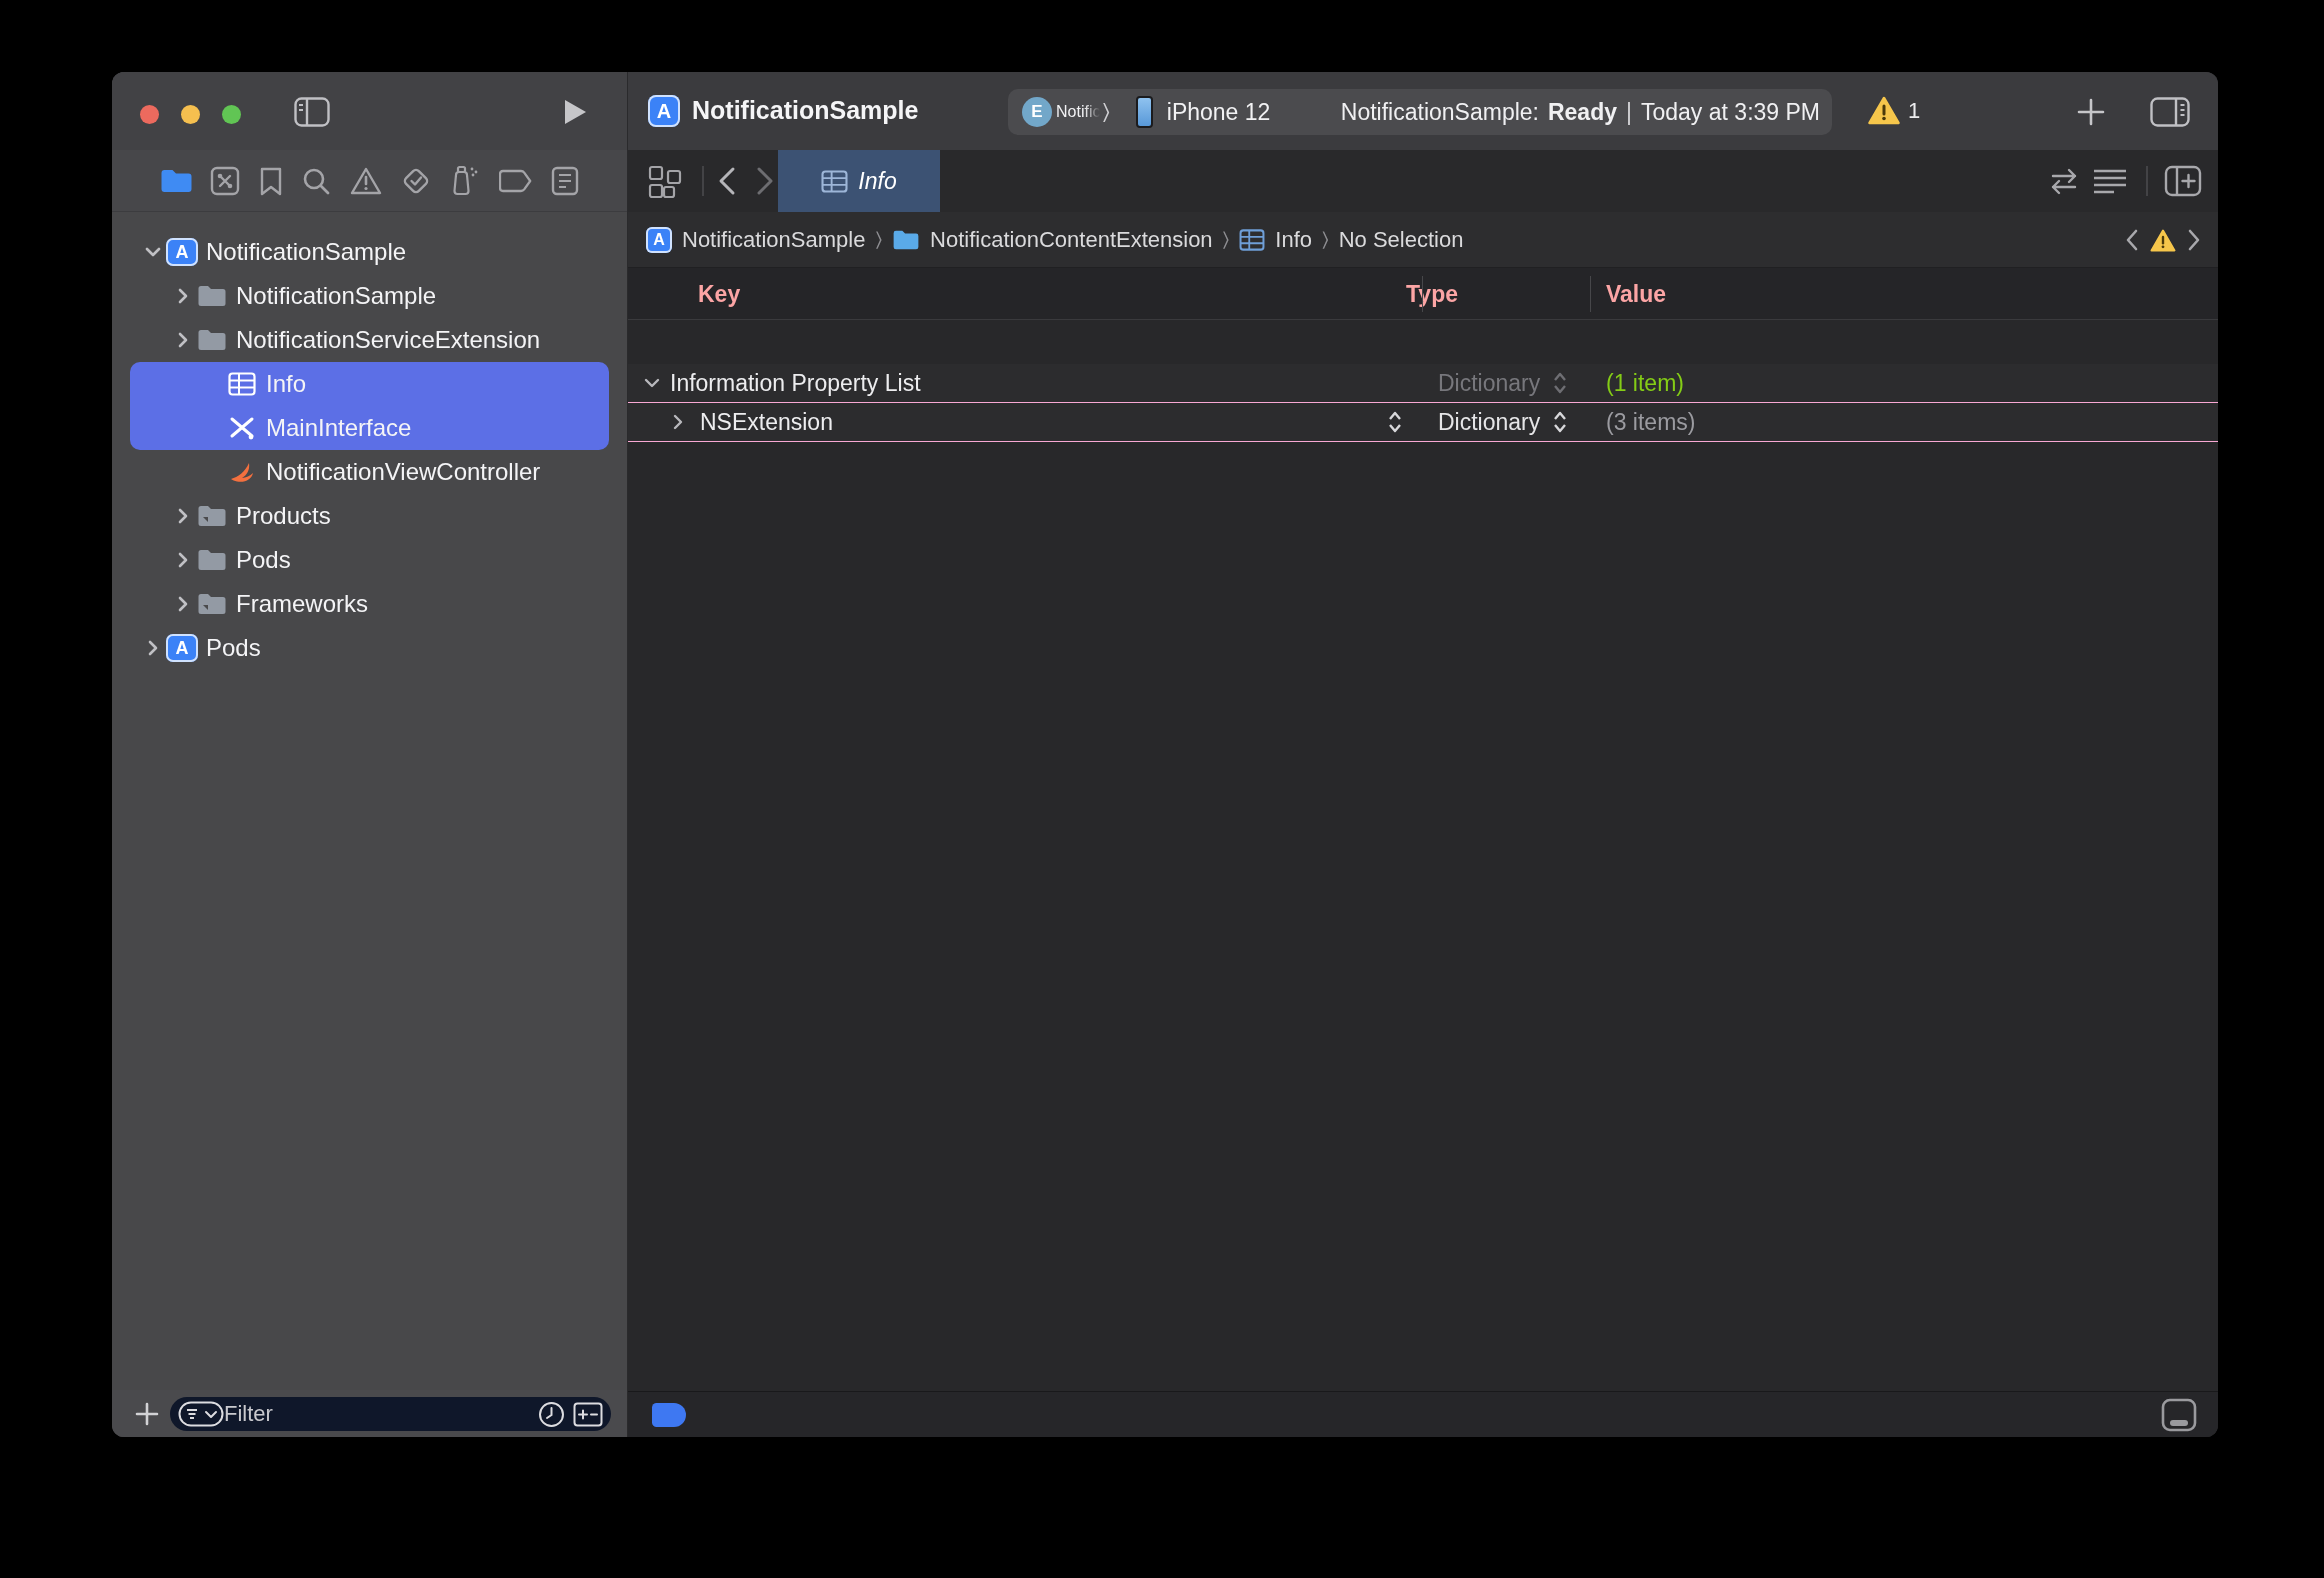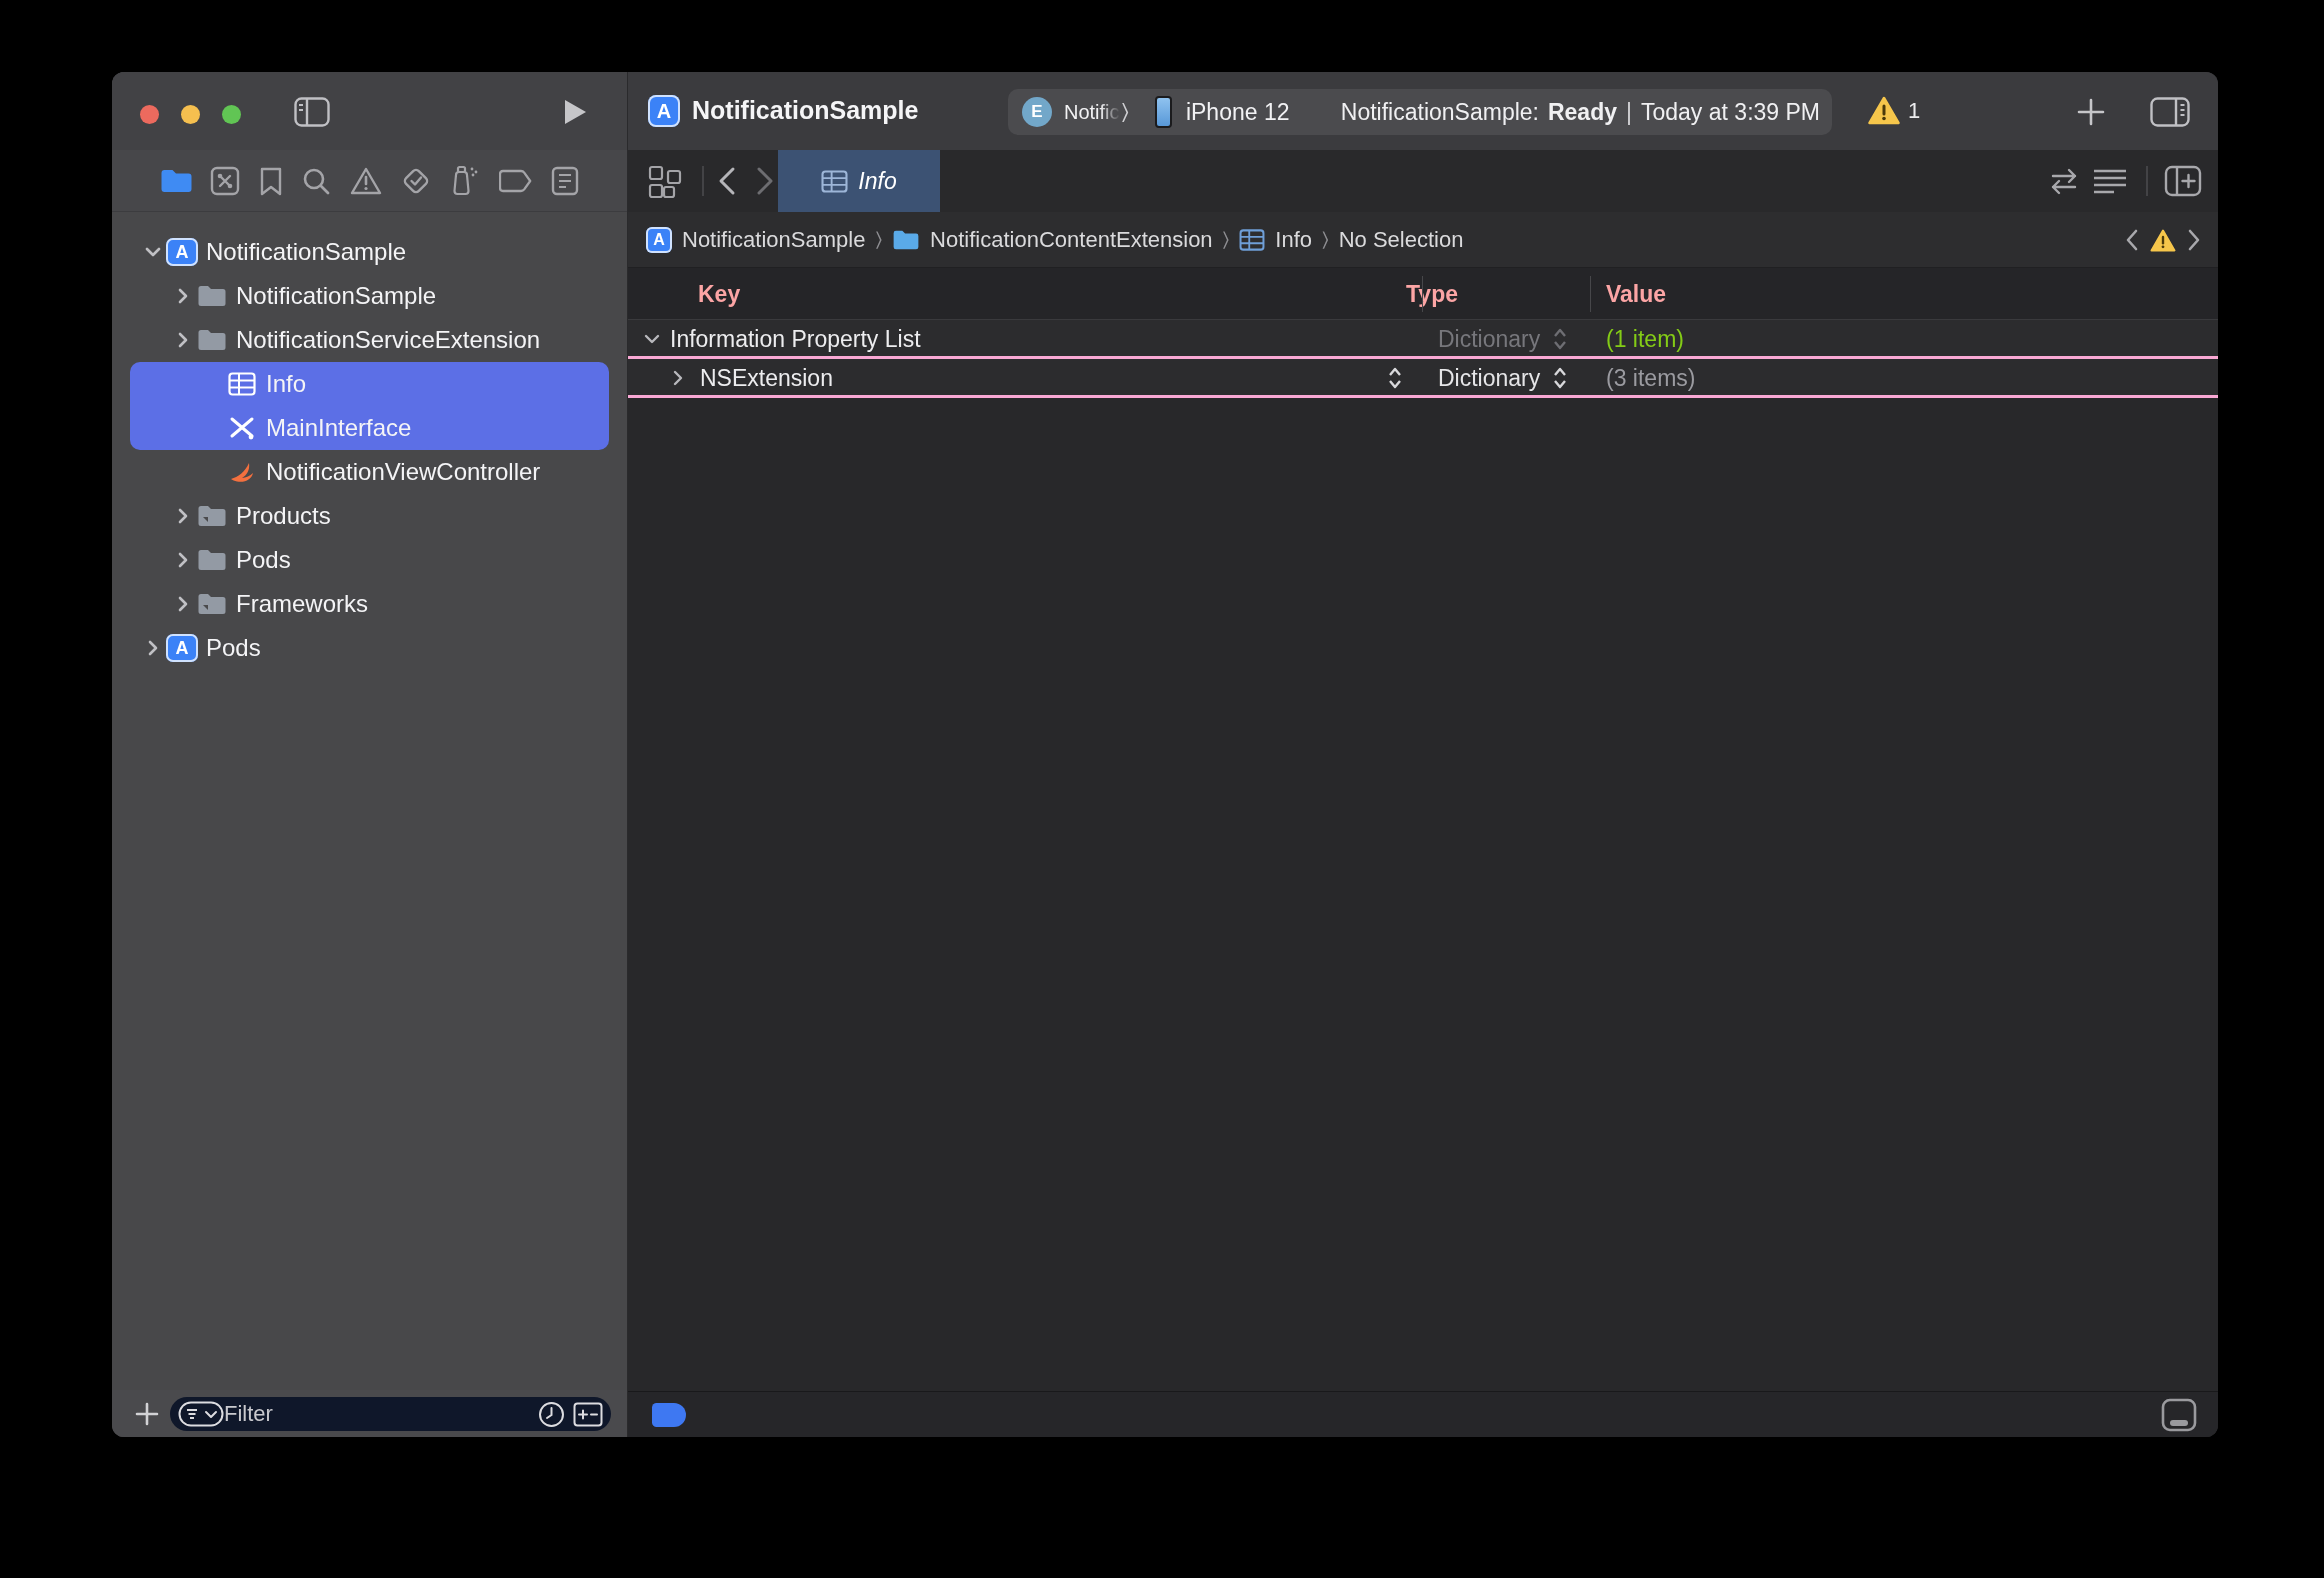--- a/index.html
+++ b/index.html
@@ -56,21 +56,21 @@
   
   .editor { position:absolute; left:516px; top:0; right:0; bottom:0; background:#28282a; }
   .ed-titlebar { position:absolute; left:0; top:0; width:100%; height:78px; background:#3b3b3e; }
   .proj-icon { position:absolute; left:20px; top:23px; }
   .ed-title { position:absolute; left:64px; top:24px; font-size:25px; font-weight:700; color:#f5f5f7; }
 
   .pill { position:absolute; left:380px; top:17px; width:824px; height:46px; background:#4b4b4e;
           border-radius:10px; display:flex; align-items:center; padding:0 12px 0 14px; }
   .scheme-badge { width:30px; height:30px; border-radius:50%; background:#72a7c9; color:#fff;
                   font-size:17px; font-weight:700; display:flex; align-items:center; justify-content:center; flex:none; }
-  .scheme-name { margin-left:12px; font-size:20px; color:#f2f2f4; max-width:96px; overflow:hidden; white-space:nowrap;
+  .scheme-name { margin-left:4px; font-size:16px; color:#f2f2f4; max-width:96px; overflow:hidden; white-space:nowrap;
                  -webkit-mask-image:linear-gradient(90deg,#000 65%,transparent 100%);
                  mask-image:linear-gradient(90deg,#000 65%,transparent 100%); }
   .scheme-chev { margin-left:2px; font-size:22px; color:#cfcfd2; }
   .phone-icon { margin-left:26px; width:17px; height:32px; border-radius:4px;
                 background:linear-gradient(#8fc2ef,#5898d8); border:2px solid #1b1b1d; flex:none; }
   .device-name { margin-left:14px; font-size:23px; color:#f2f2f4; white-space:nowrap; }
   .status { margin-left:auto; display:flex; align-items:center; gap:9px; font-size:23px; color:#f0f0f2; white-space:nowrap; }
   .status .bold { font-weight:700; }
   .status .bar { color:#d2d2d5; font-weight:300; }
 
@@ -98,21 +98,21 @@
   .jb-text { font-size:22px; color:#dadadc; white-space:nowrap; }
   .jb-sep { font-size:20px; color:#8e8e92; margin:0 10px; }
   .jb-right { position:absolute; right:16px; top:0; height:56px; display:flex; align-items:center; gap:10px; }
 
   .thead { position:absolute; left:0; top:196px; width:100%; height:52px; background:#252528;
            border-bottom:1px solid #3a3a3d; }
   .th { position:absolute; top:13px; font-size:23px; font-weight:700; color:#fca5a5; }
   .col-div { position:absolute; top:8px; width:1px; height:36px; background:#47474a; }
 
   .prow { position:absolute; left:0; width:100%; height:39px; background:#2c2c2e;
-          border-bottom:3px solid #f9a8d4; }
+          border-bottom:1px solid #f9a8d4;margin-top:44px; }
   .prow .disc { position:absolute; top:9px; }
   .prow .ptext { position:absolute; top:6px; font-size:23px; white-space:nowrap; }
   .key-text { color:#ededef; }
   .type-dim { color:#77777c; }
   .type-lit { color:#e5e5e7; }
   .val-lit { color:#84cc16; }
   .val-dim { color:#9b9ba0; }
   .stepper { position:absolute; top:7px; }
 
   .ed-bottom { position:absolute; left:0; bottom:0; width:100%; height:46px; background:#262629;

